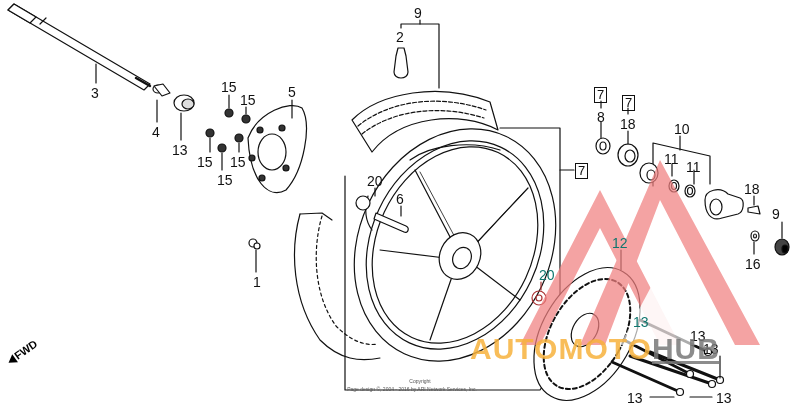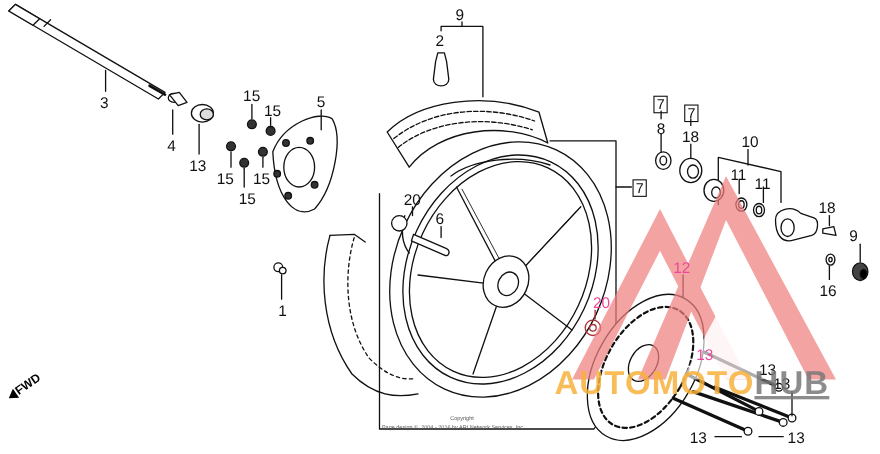--- a/index.html
+++ b/index.html
@@ -18,21 +18,21 @@
     line-height: 14px;
     color: #111111;
     white-space: nowrap;
   }
   .callout.boxed {
     border: 1.4px solid #111;
     padding: 0 2px;
     font-size: 13px;
     line-height: 14px;
   }
-  .callout.red { color: #ec4899; }
+  .callout.red { color: #0f766e; }
   .copyright {
     position: absolute;
     font-family: "Liberation Sans", sans-serif;
     font-size: 5px;
     color: #555;
     white-space: nowrap;
     text-align: center;
   }
   .fwd {
     position: absolute;
@@ -56,21 +56,21 @@
   }
   .watermark-text {
     position: absolute;
     left: 470px; top: 332px;
     font-family: "Liberation Sans", sans-serif;
     font-weight: bold;
     font-size: 30px;
     letter-spacing: 1px;
     white-space: nowrap;
   }
-  .watermark-text .wm1 { color: rgba(247, 178, 60, 0.85); margin-left: 34px; }
+  .watermark-text .wm1 { color: rgba(247, 178, 60, 0.85); }
   .watermark-text .wm2 { color: rgba(120, 120, 120, 0.85); text-decoration: underline; }
 </style>
 </head>
 <body>
 
 <div id="stage">
 
   <svg class="diagram" width="800" height="413" viewBox="0 0 800 413">
     <g fill="none" stroke="#111" stroke-width="1.2" stroke-linecap="round" stroke-linejoin="round">
 

